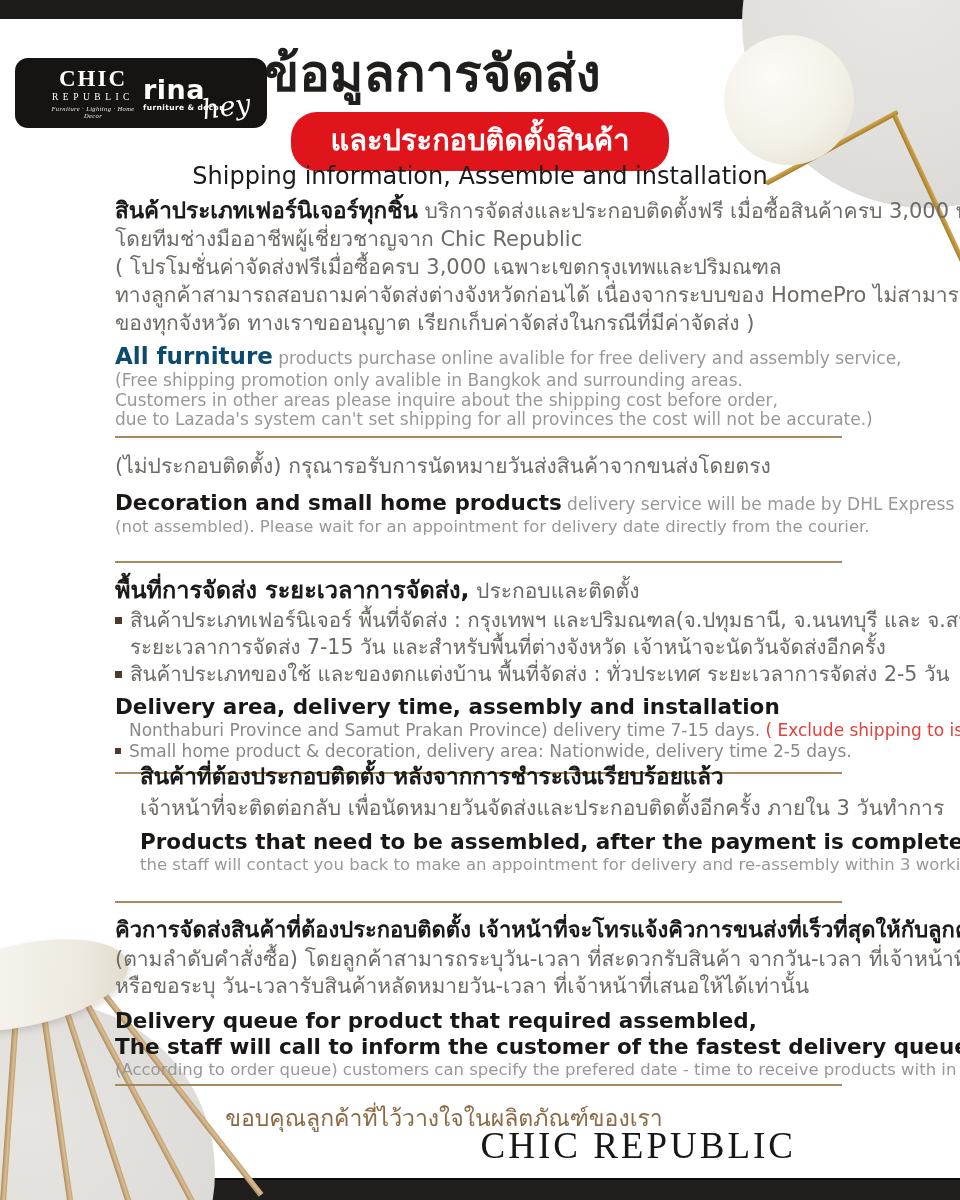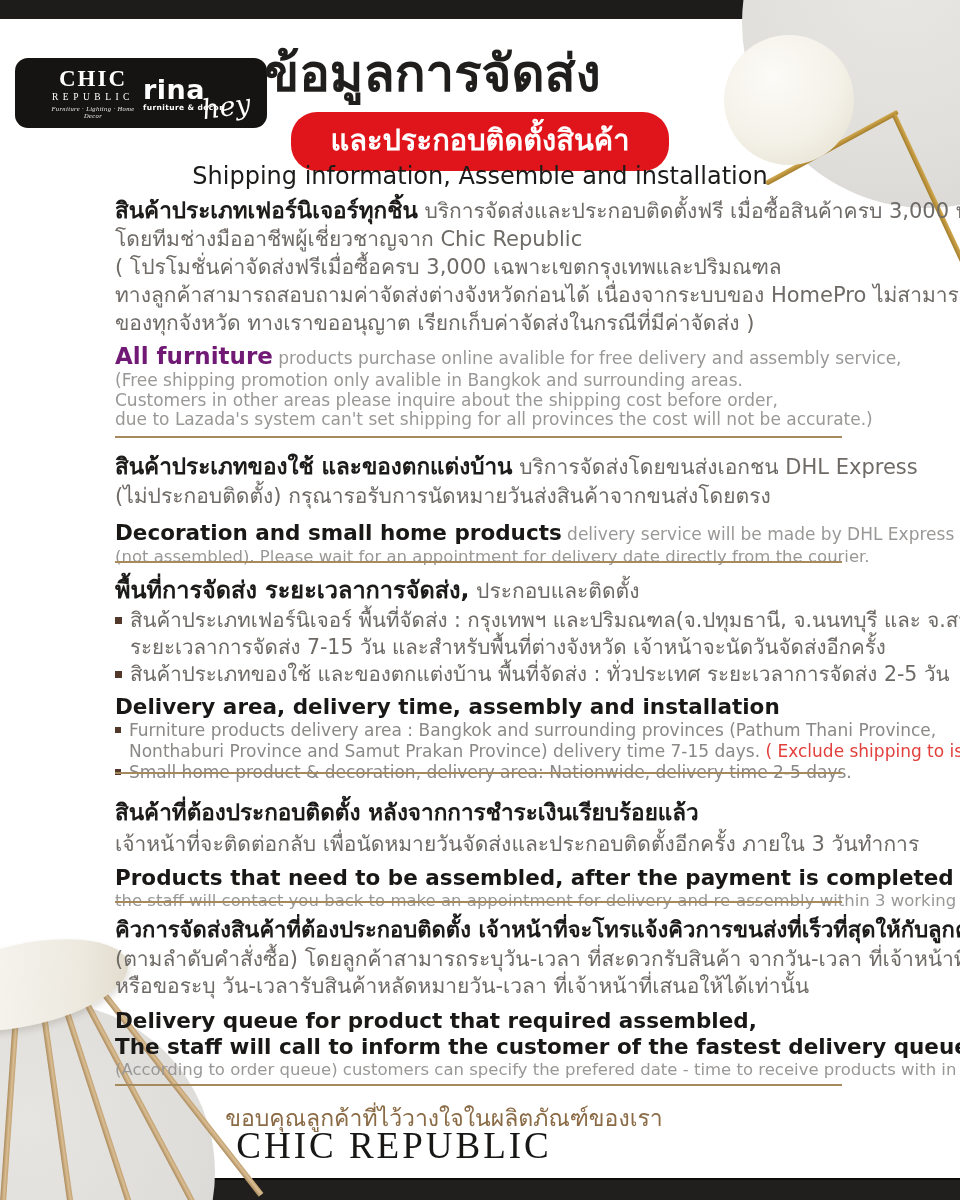--- a/index.html
+++ b/index.html
@@ -54,43 +54,43 @@
                    font-size:24px; color:#1C1B1A; }
 
   
   .sec { position:absolute; left:115px; width:730px; z-index:6; }
   .divider { position:absolute; left:115px; width:727px; height:2px; background:#A6895C; z-index:6; }
   .d1 { top:436px; } .d2 { top:561px; } .d3 { top:772px; } .d4 { top:901px; } .d5 { top:1084px; }
 
   .th-line { font-size:21px; line-height:28px; color:#6E6A66; white-space:nowrap; }
   .th-bold { font-size:22.5px; font-weight:700; color:#1D1B1A; }
   .en-line { font-size:17px; line-height:19.5px; color:#9A9896; white-space:nowrap; }
-  .en-bold-lg { font-size:23px; font-weight:700; color:#701a75; }
+  .en-bold-lg { font-size:23px; font-weight:700; color:#0c4a6e; }
   .en-bold-md { font-size:21.5px; font-weight:700; color:#1A1817; }
   .en-head { font-size:21.5px; line-height:26px; font-weight:700; color:#1A1817; white-space:nowrap; }
   .en-small { font-size:16.5px; line-height:19px; color:#9A9896; white-space:nowrap; }
   .gap6 { height:6px; } .gap8 { height:8px; } .gap10 { height:10px; }
 
   .bullet-th { position:relative; padding-left:15px; font-size:20.5px; line-height:27px; color:#6E6A66; white-space:nowrap; }
   .bullet-th.cont { padding-left:15px; }
   .bullet-th.dot::before { content:""; position:absolute; left:0; top:10px; width:7px; height:7px; background:#52372B; }
   .bullet-en { position:relative; padding-left:14px; font-size:17px; line-height:21px; color:#8B8987; white-space:nowrap; }
   .bullet-en.dot::before { content:""; position:absolute; left:0; top:7px; width:6px; height:6px; background:#52372B; }
   .red-note { color:#E2403C; }
 
   #sec-furniture { top:196px; }
   #sec-decoration { top:452px; }
   #sec-area { top:574px; }
-  #sec-assembly { top:796px; }
+  #sec-assembly { top:760px;margin-left:25px; }
   #sec-queue { top:914px; }
 
   
   .footer-thanks { position:absolute; left:0; top:1100px; width:888px; text-align:center; z-index:6;
                    font-size:23px; color:#8B6B45; }
-  .footer-brand  { position:absolute; left:4px; top:1124px; width:780px; text-align:center; z-index:6;
+  .footer-brand  { position:absolute; left:16px; top:1124px; width:780px; text-align:right; z-index:6;
                    font-family:"Liberation Serif", serif; font-size:37px; letter-spacing:3px; color:#181716; }
 </style>
 </head>
 <body>
 
 <div id="canvas">
 
   <div class="top-bar"></div>
   <div class="bottom-bar"></div>
 
@@ -135,36 +135,34 @@
     <p class="th-line">ของทุกจังหวัด ทางเราขออนุญาต เรียกเก็บค่าจัดส่งในกรณีที่มีค่าจัดส่ง )</p>
     <div class="gap6"></div>
     <p class="en-line" style="line-height:26px;"><span class="en-bold-lg">All furniture</span><span> products purchase online avalible for free delivery and assembly service,</span></p>
     <p class="en-line">(Free shipping promotion only avalible in Bangkok and surrounding areas.</p>
     <p class="en-line">Customers in other areas please inquire about the shipping cost before order,</p>
     <p class="en-line">due to Lazada's system can't set shipping for all provinces the cost will not be accurate.)</p>
   </div>
   <div class="divider d1"></div>
 
   <div class="sec" id="sec-decoration">
-    <p class="th-line" style="line-height:29px;"><span class="th-bold">สินค้าประเภทของใช้ และของตกแต่งบ้าน</span><span> บริการจัดส่งโดยขนส่งเอกชน DHL Express</span></p>
     <p class="th-line">(ไม่ประกอบติดตั้ง) กรุณารอรับการนัดหมายวันส่งสินค้าจากขนส่งโดยตรง</p>
     <div class="gap10"></div>
     <p class="en-line" style="line-height:26px;"><span class="en-bold-md">Decoration and small home products</span><span> delivery service will be made by DHL Express</span></p>
     <p class="en-small">(not assembled). Please wait for an appointment for delivery date directly from the courier.</p>
   </div>
   <div class="divider d2"></div>
 
   <div class="sec" id="sec-area">
     <p class="th-line" style="line-height:32px;"><span class="th-bold" style="font-size:23.5px;">พื้นที่การจัดส่ง ระยะเวลาการจัดส่ง,</span><span> ประกอบและติดตั้ง</span></p>
     <p class="bullet-th dot">สินค้าประเภทเฟอร์นิเจอร์ พื้นที่จัดส่ง : กรุงเทพฯ และปริมณฑล(จ.ปทุมธานี, จ.นนทบุรี และ จ.สมุทรปราการ)</p>
     <p class="bullet-th cont">ระยะเวลาการจัดส่ง 7-15 วัน และสำหรับพื้นที่ต่างจังหวัด เจ้าหน้าจะนัดวันจัดส่งอีกครั้ง</p>
     <p class="bullet-th dot">สินค้าประเภทของใช้ และของตกแต่งบ้าน พื้นที่จัดส่ง : ทั่วประเทศ ระยะเวลาการจัดส่ง 2-5 วัน</p>
     <div class="gap6"></div>
     <p class="en-head">Delivery area, delivery time, assembly and installation</p>
-    <p class="bullet-en dot">Furniture products delivery area : Bangkok and surrounding provinces (Pathum Thani Province,</p>
     <p class="bullet-en cont"><span>Nonthaburi Province and Samut Prakan Province) delivery time 7-15 days.</span><span class="red-note"> ( Exclude shipping to island )</span></p>
     <p class="bullet-en dot">Small home product &amp; decoration, delivery area: Nationwide, delivery time 2-5 days.</p>
   </div>
   <div class="divider d3"></div>
 
   <div class="sec" id="sec-assembly">
     <p class="th-line" style="line-height:32px;"><span class="th-bold">สินค้าที่ต้องประกอบติดตั้ง หลังจากการชำระเงินเรียบร้อยแล้ว</span></p>
     <p class="th-line" style="line-height:30px;">เจ้าหน้าที่จะติดต่อกลับ เพื่อนัดหมายวันจัดส่งและประกอบติดตั้งอีกครั้ง ภายใน 3 วันทำการ</p>
     <div class="gap6"></div>
     <p class="en-head">Products that need to be assembled, after the payment is completed</p>

